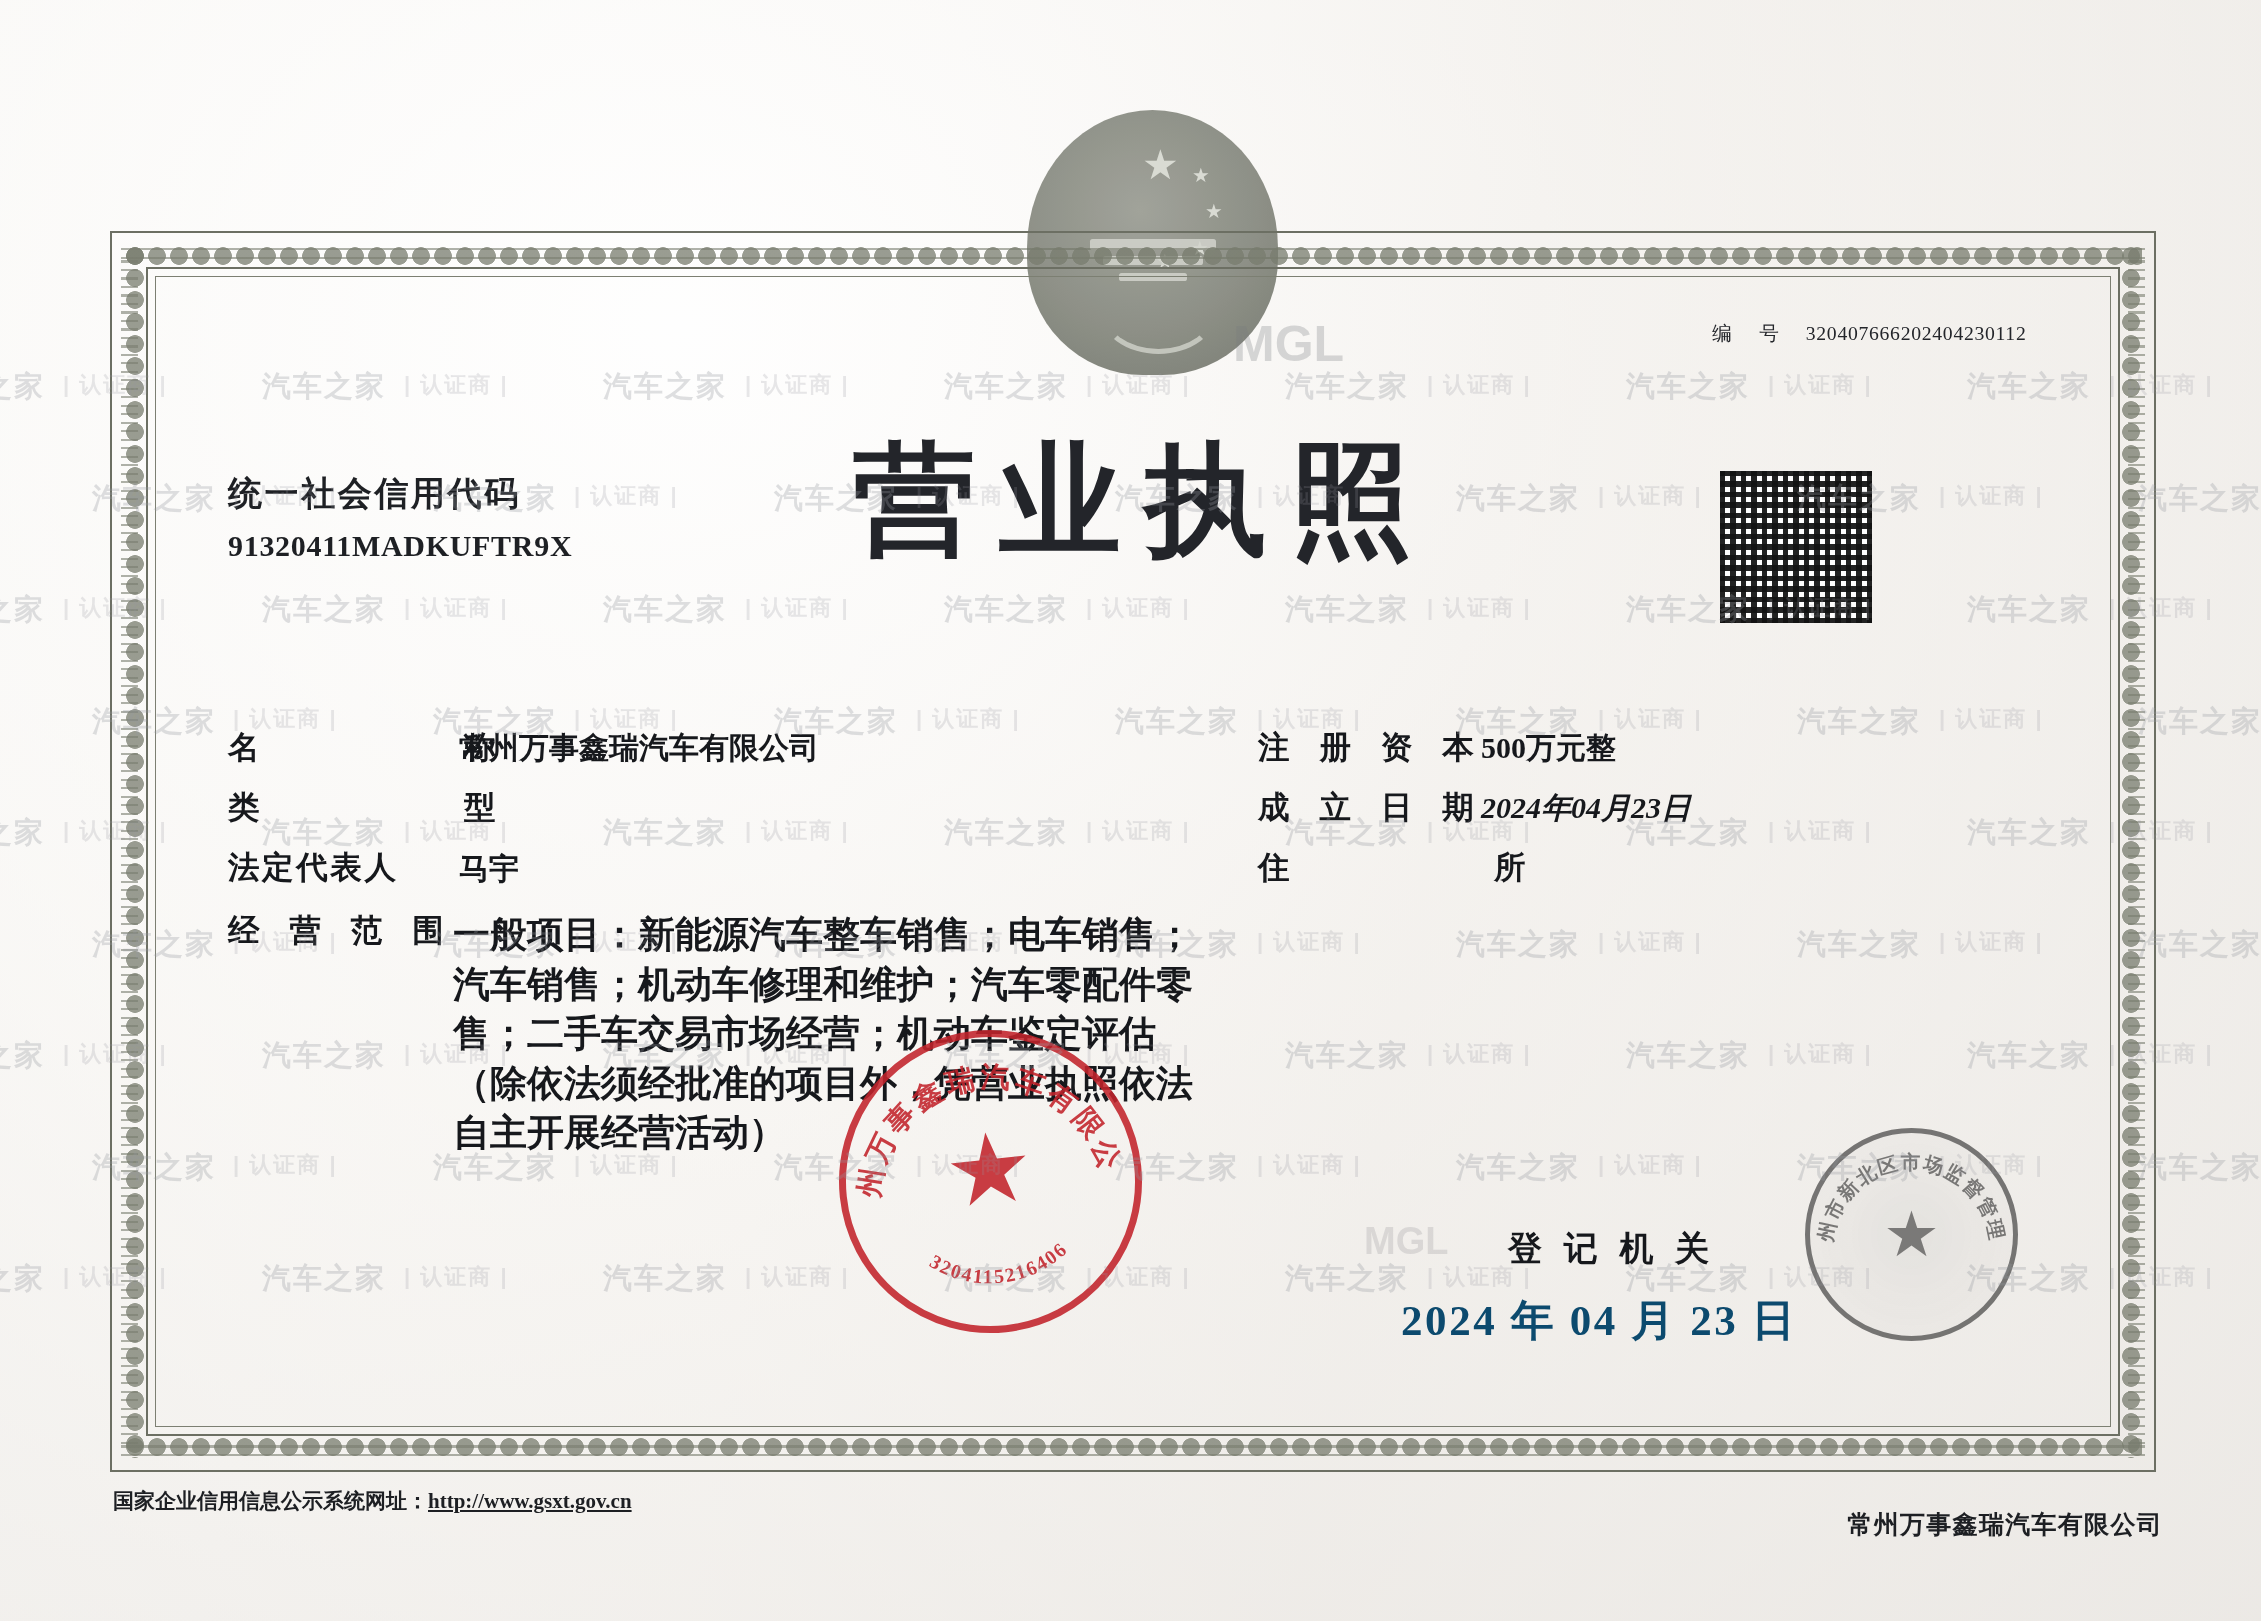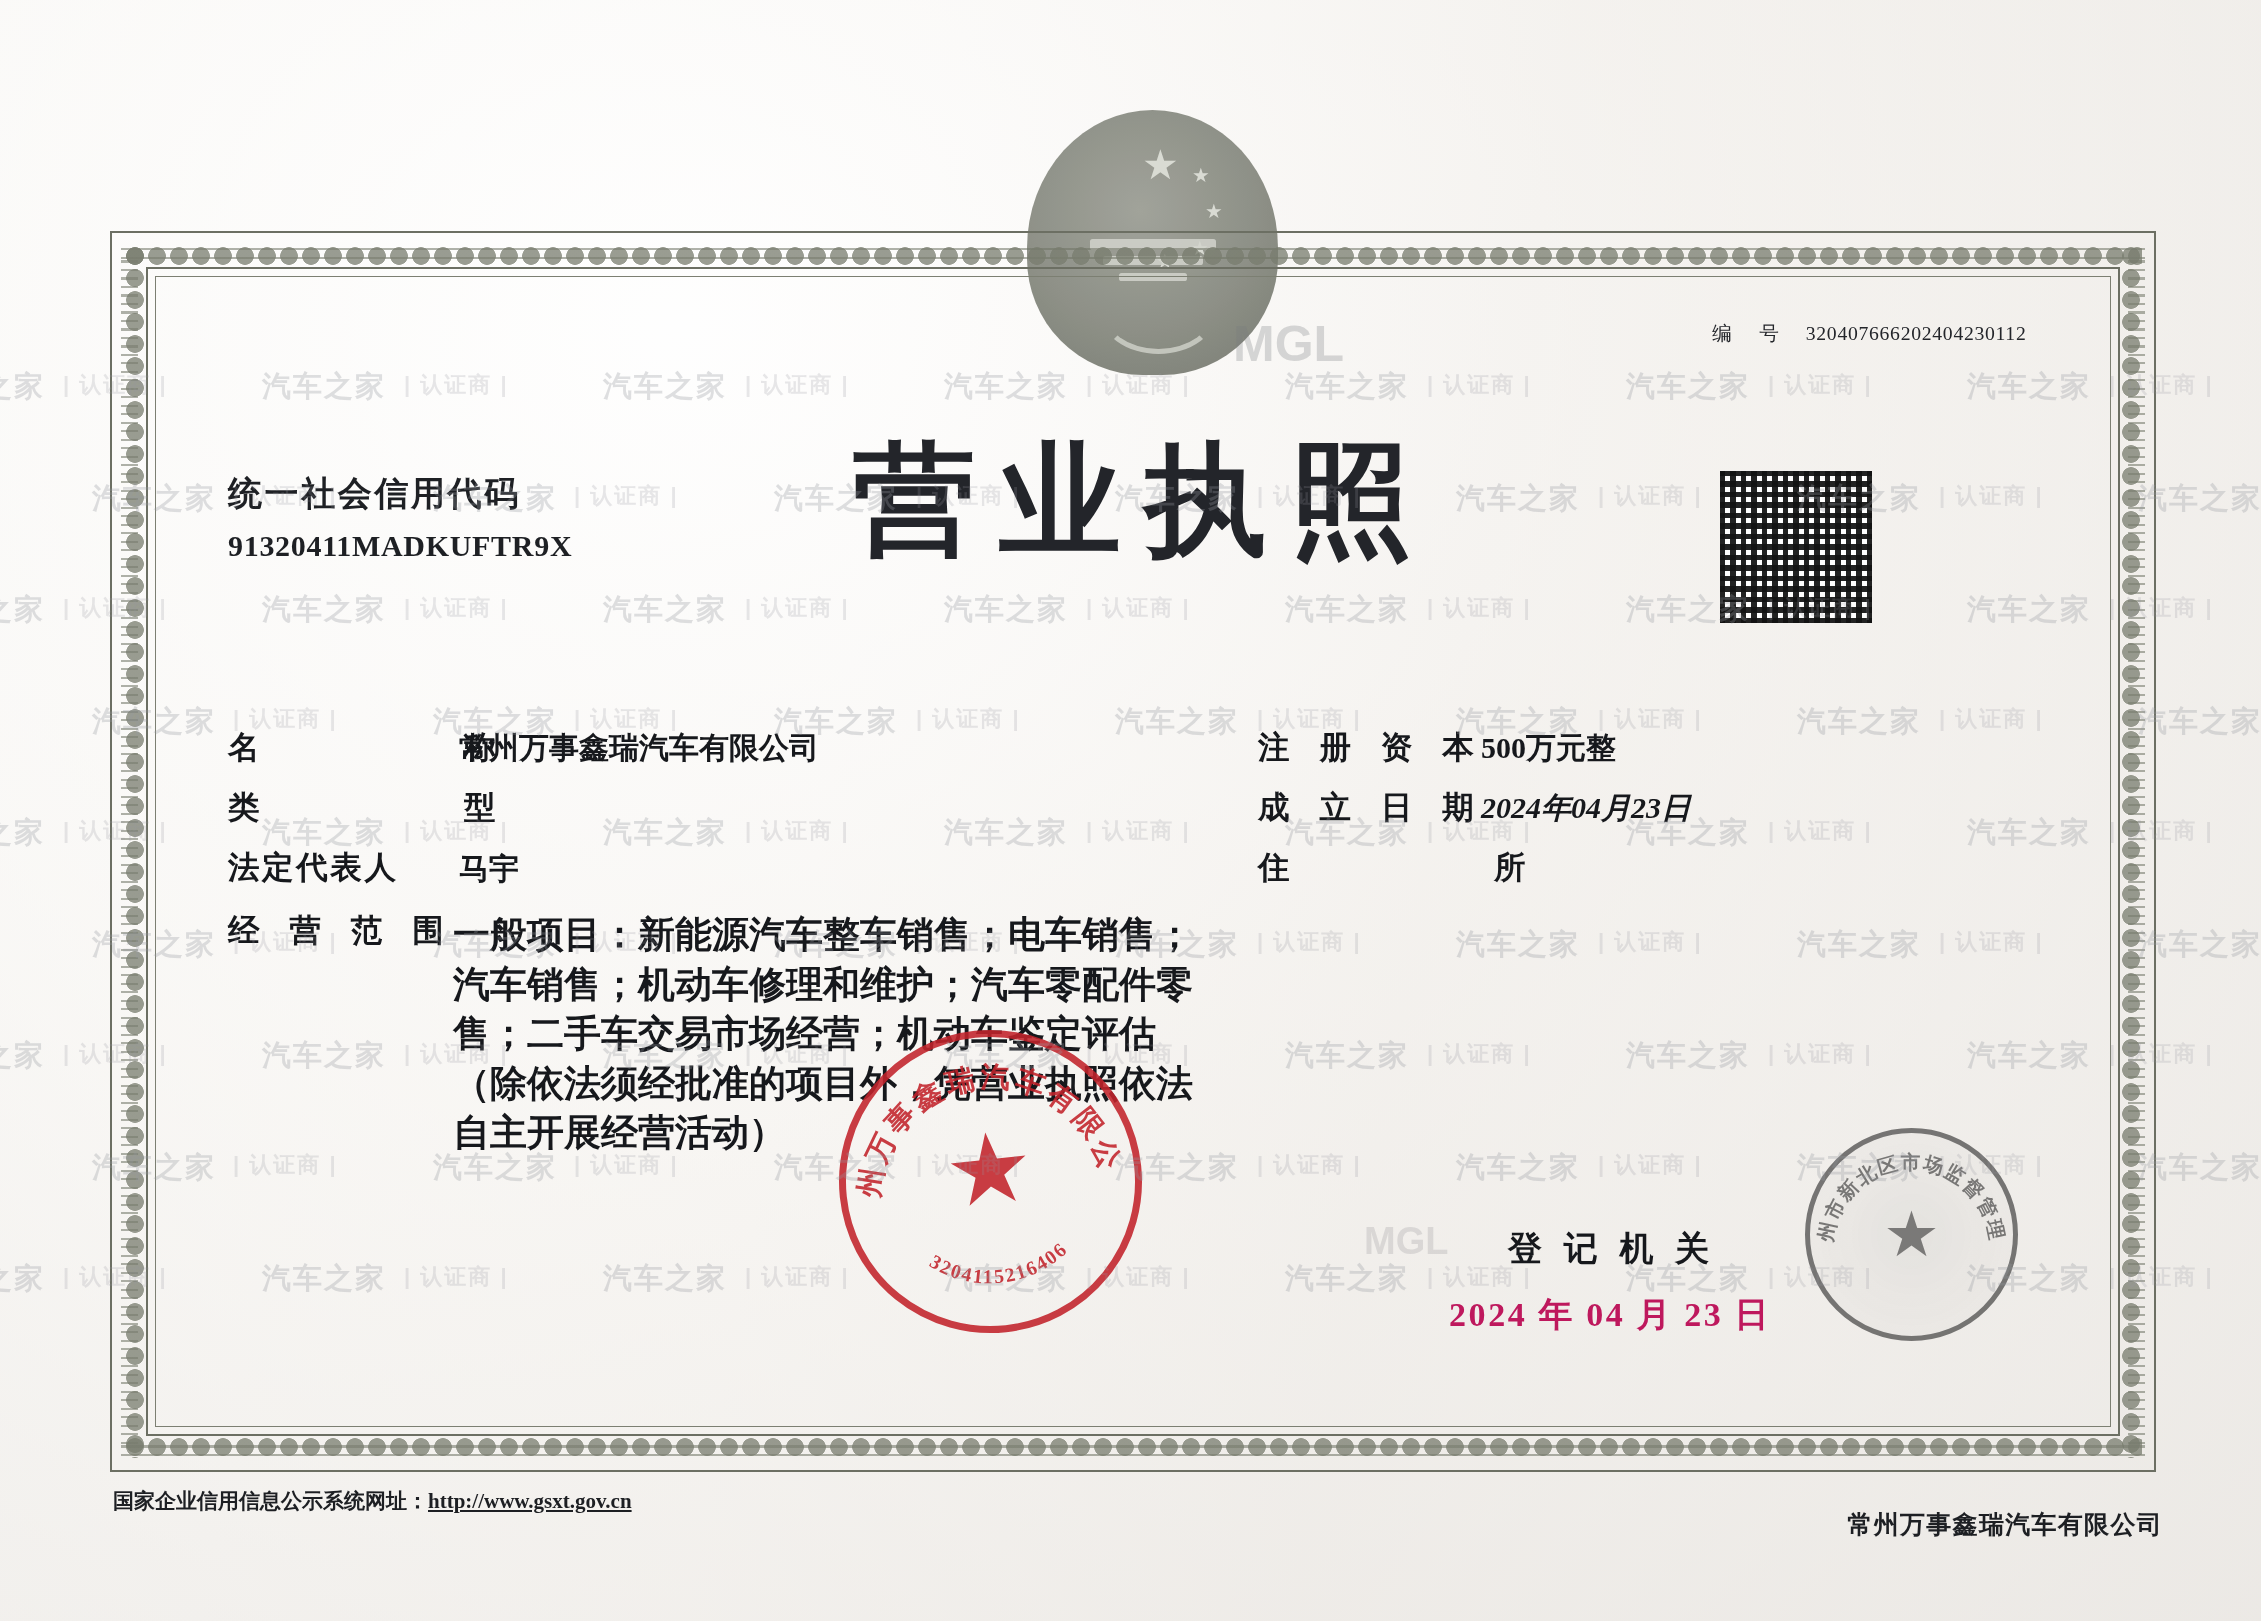--- a/index.html
+++ b/index.html
@@ -278,26 +278,26 @@
     position: absolute;
     left: 1508px;
     top: 1226px;
     font-size: 34px;
     font-weight: bold;
     letter-spacing: 6.6px;
     color: #16181c;
   }
   .reg-date {
     position: absolute;
-    left: 1449px;
+    left: 1401px;
     top: 1292px;
-    font-size: 34px;
+    font-size: 43px;
     font-weight: bold;
     letter-spacing: 2.6px;
-    color: #be185d;
+    color: #0c4a6e;
     white-space: nowrap;
   }
 
   
   .footer-left {
     position: absolute;
     left: 113px;
     top: 1487px;
     font-size: 21px;
     font-weight: bold;

